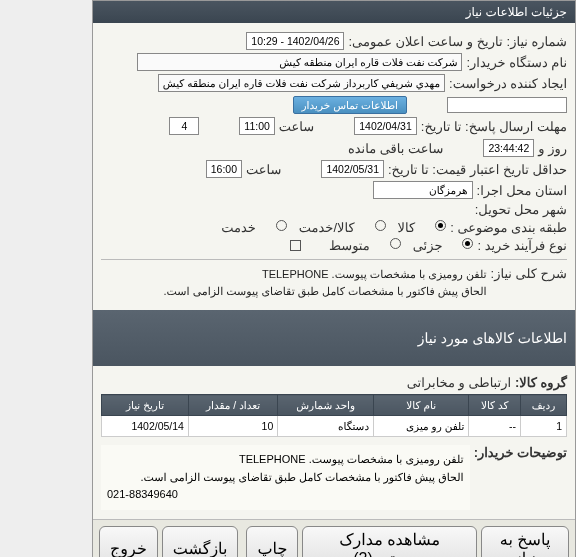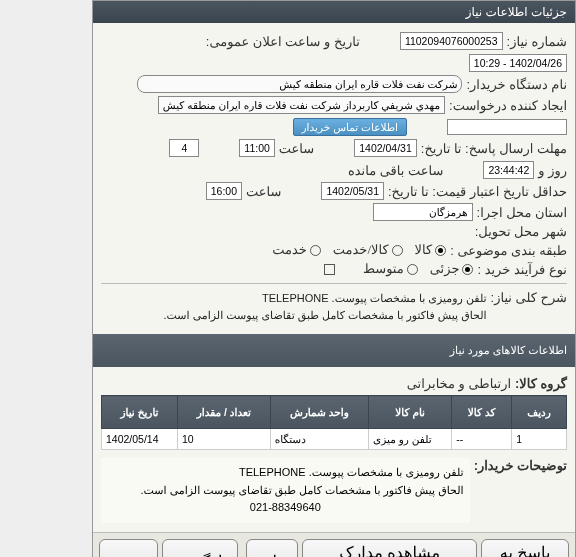--- a/index.html
+++ b/index.html
@@ -1,53 +1,52 @@
 <!DOCTYPE html>
 <html dir="rtl" lang="fa"><head>
 <meta charset="utf-8">
 <style>
 * { box-sizing: border-box; margin: 0; padding: 0; }
 body { font-family: Tahoma, Arial, sans-serif; font-size: 11px; background: #eee; direction: rtl; }
 .window { width: 484px; background: #f5f5f0; border: 1px solid #999; }
 .titlebar { background: linear-gradient(#4a5560,#3a4550); color: #fff; padding: 4px 8px; font-size: 12px; }
-.section-header { background: linear-gradient(#5a6570,#4a5560); color: #fff; padding: 10px 8px; font-size: 11px; margin-top: 2px; }
+.section-header { background: linear-gradient(#5a6570,#4a5560); color: #fff; padding: 20px 8px; font-size: 14px; margin-top: 2px; }
 .form-area { padding: 6px 8px; background: #f5f5f0; }
 .row { display: flex; align-items: center; margin: 3px 0; flex-wrap: wrap; gap: 4px; }
 .label { color: #333; white-space: nowrap; font-size: 13px; }
 .field { background: #fff; border: 1px solid #888; padding: 2px 4px; font-size: 10.5px; min-height: 16px; display: inline-block; margin-left: 36px; }
 .field.empty { min-width: 120px; }
-.field-long { flex: 1; min-width: 200px; border-radius: 8px; }
+.field-long { flex: 1; min-width: 200px; }
 .readonly { background: #fafafa; }
 .info-btn { background: linear-gradient(#6bb0e0,#4a90c0); color: #fff; border: 1px solid #3a70a0; padding: 2px 8px; font-size: 10.5px; cursor: pointer; border-radius: 2px; }
 .radio-group { display: flex; gap: 12px; align-items: center; }
-.radio-item { display: flex; align-items: center; gap: 3px; font-family: Liberation Serif, serif; }
+.radio-item { display: flex; align-items: flex-start; gap: 20px; }
 .radio { width: 11px; height: 11px; border: 1px solid #555; border-radius: 50%; display: inline-block; position: relative; }
 .radio.checked::after { content: ''; width: 5px; height: 5px; background: #000; border-radius: 50%; position: absolute; top: 2px; right: 2px; }
 .check { width: 11px; height: 11px; border: 1px solid #555; display: inline-block; }
 .divider { border-top: 1px solid #bbb; margin: 6px 0; }
 .desc { color: #222; line-height: 1.5; }
 table.items { width: 100%; border-collapse: collapse; margin-top: 4px; font-size: 10.5px; }
-table.items th { background: linear-gradient(#5a6570,#4a5560); color: #fff; padding: 10px; border: 1px solid #3a4550; font-weight: bold; }
-table.items td { padding: 4px; border: 1px solid #ccc; background: #fff; text-align: left; }
+table.items th { background: linear-gradient(#5a6570,#4a5560); color: #fff; padding: 4px; border: 1px solid #3a4550; font-weight: normal; }
+table.items td { padding: 4px; border: 1px solid #ccc; background: #fff; text-align: right; }
 .footer { padding: 6px; display: flex; gap: 4px; justify-content: flex-start; background: #e8e8e0; border-top: 1px solid #bbb; }
 .btn { background: linear-gradient(#f8f8f8,#e0e0e0); border: 1px solid #888; padding: 3px 10px; font-size: 16px; cursor: pointer; border-radius: 6px; }
 .spacer { flex: 1; }
 .desc-block { background: #fafaf5; padding: 6px; line-height: 1.6; }
 </style>
 </head>
 <body>
 
 <div class="window">
   <div class="titlebar">جزئیات اطلاعات نیاز</div>
 
   <div class="form-area">
 
     <div class="row">
       <span class="label">شماره نیاز:</span>
-      <span class="field">1102094076000253</span>
       <span class="label">تاریخ و ساعت اعلان عمومی:</span>
       <span class="field">1402/04/26 - 10:29</span>
     </div>
 
     <div class="row">
       <span class="label">نام دستگاه خریدار:</span>
       <span class="field field-long readonly">شرکت نفت فلات قاره ایران منطقه کیش</span>
     </div>
 
     <div class="row">
@@ -158,21 +157,21 @@
           <td>1402/05/14</td>
         </tr>
       </tbody>
     </table>
 
     <div class="row" style="align-items:flex-start;margin-top:8px">
       <span class="label" style="font-weight:bold">توضیحات خریدار:</span>
       <div class="desc-block" style="flex:1">
         <div>تلفن رومیزی با مشخصات پیوست. TELEPHONE</div>
         <div>الحاق پیش فاکتور با مشخصات کامل طبق تقاضای پیوست الزامی است.</div>
-        <div style="direction:ltr;text-align:center">021-88349640</div>
+        <div style="direction:ltr;text-align:left">021-88349640</div>
       </div>
     </div>
   </div>
 
   <div class="footer">
     <button class="btn">پاسخ به نیاز</button>
     <button class="btn">مشاهده مدارک پیوستی (2)</button>
     <button class="btn">چاپ</button>
     <span class="spacer"></span>
     <button class="btn">بازگشت</button>

